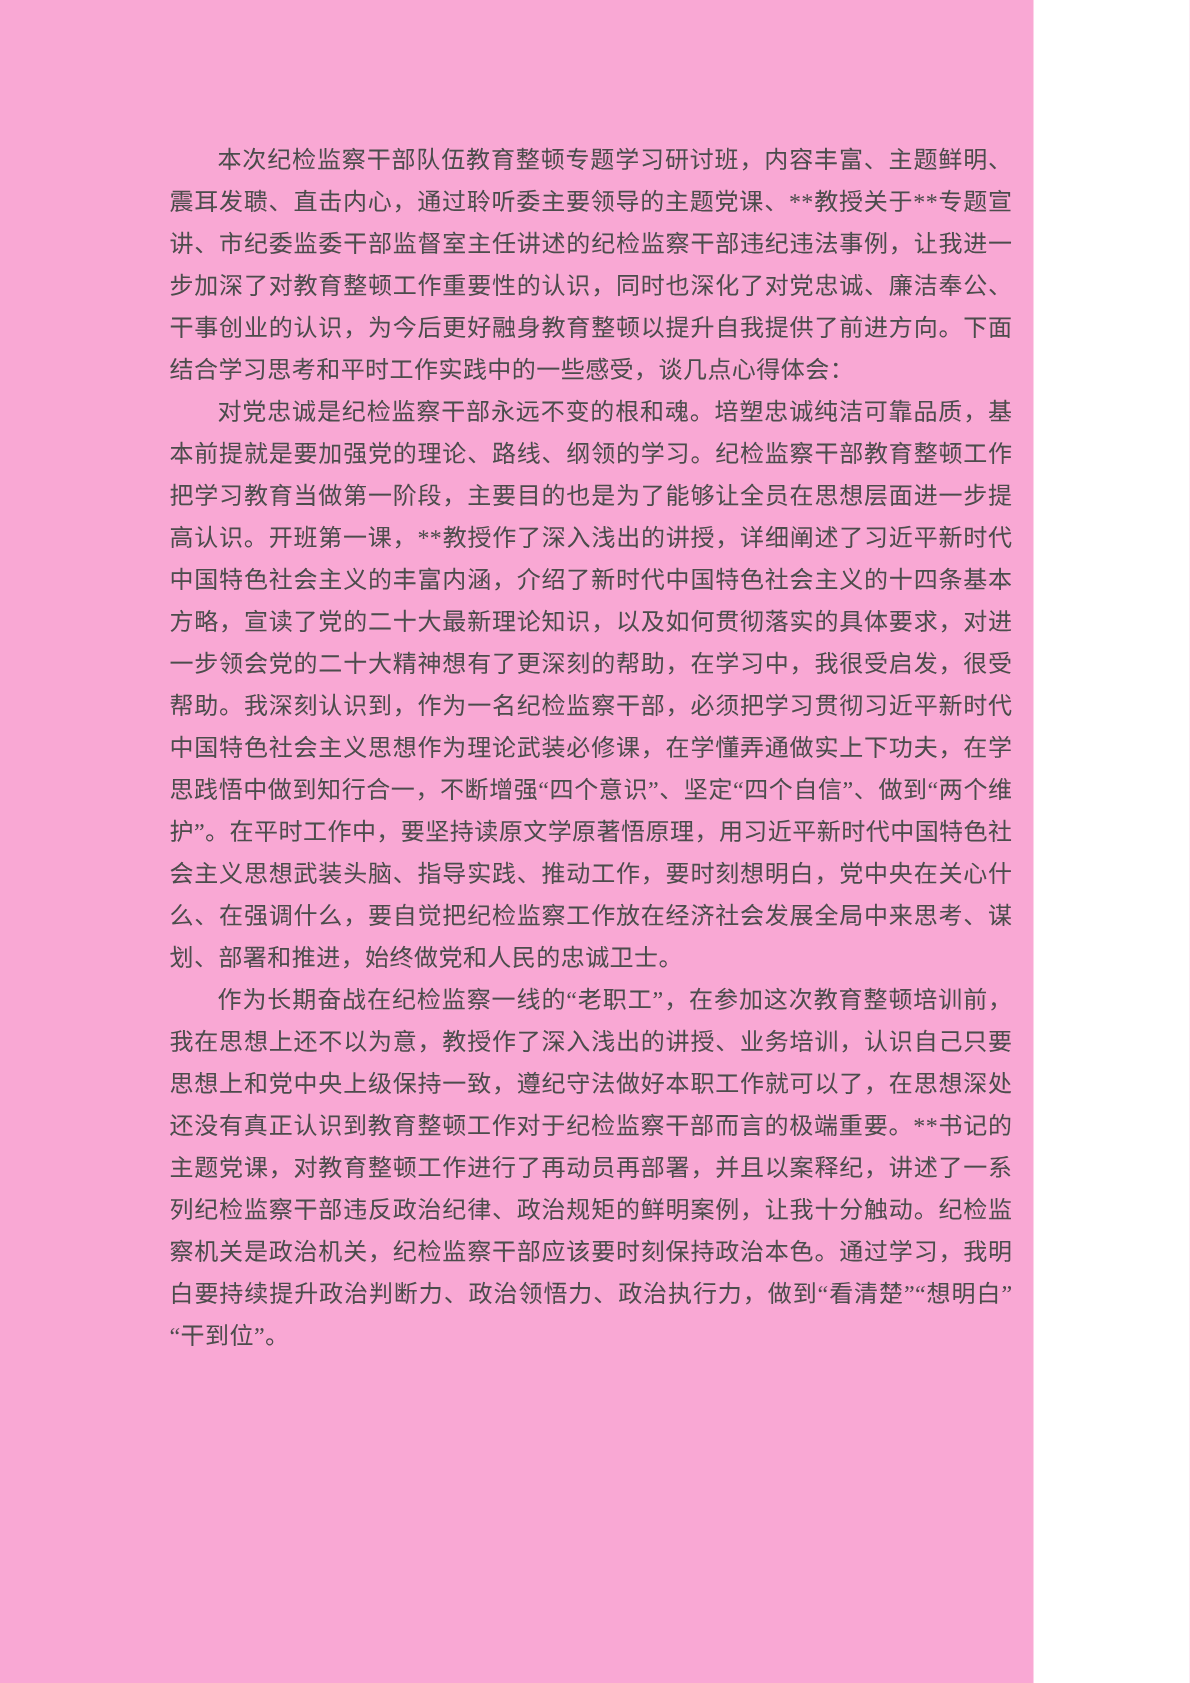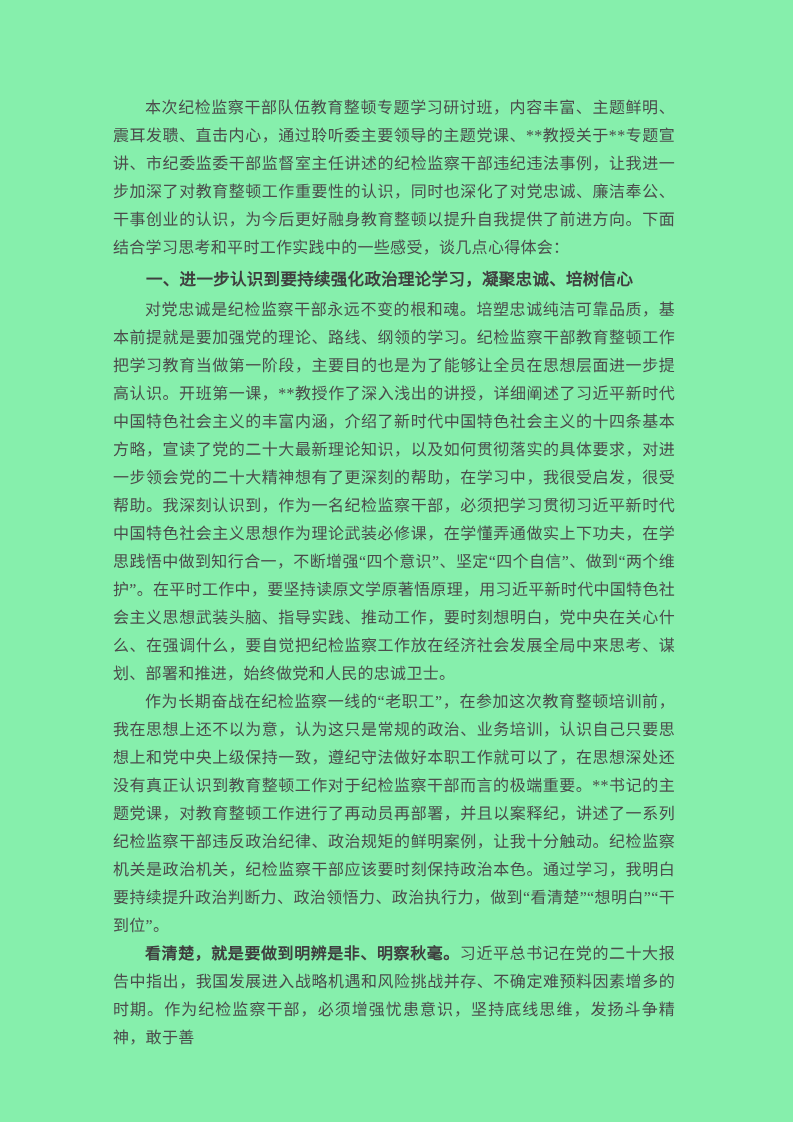--- a/index.html
+++ b/index.html
@@ -2,23 +2,23 @@
 <html lang="zh-CN"><head>
 <meta charset="utf-8">
 <style>
   html, body {
     margin: 0;
     padding: 0;
     background: #ffffff;
   }
   .page {
     position: relative;
-    width: 793px;
+    width: 689px;
     height: 1122px;
-    background: #86efac;
+    background: #f9a8d4;
     overflow: hidden;
     font-family: "Liberation Serif", "DejaVu Serif", serif;
   }
   .content {
     position: absolute;
     left: 113px;
     top: 94px;
     width: 562px;
     font-size: 16px;
     line-height: 28px;
@@ -45,23 +45,21 @@
   }
 </style>
 </head>
 <body>
 
 <div class="page">
   <div class="content">
 
     <p class="para">本次纪检监察干部队伍教育整顿专题学习研讨班，内容丰富、主题鲜明、震耳发聩、直击内心，通过聆听委主要领导的主题党课、**教授关于**专题宣讲、市纪委监委干部监督室主任讲述的纪检监察干部违纪违法事例，让我进一步加深了对教育整顿工作重要性的认识，同时也深化了对党忠诚、廉洁奉公、干事创业的认识，为今后更好融身教育整顿以提升自我提供了前进方向。下面结合学习思考和平时工作实践中的一些感受，谈几点心得体会：</p>
 
-    <p class="heading">一、进一步认识到要持续强化政治理论学习，凝聚忠诚、培树信心</p>
 
     <p class="para">对党忠诚是纪检监察干部永远不变的根和魂。培塑忠诚纯洁可靠品质，基本前提就是要加强党的理论、路线、纲领的学习。纪检监察干部教育整顿工作把学习教育当做第一阶段，主要目的也是为了能够让全员在思想层面进一步提高认识。开班第一课，**教授作了深入浅出的讲授，详细阐述了习近平新时代中国特色社会主义的丰富内涵，介绍了新时代中国特色社会主义的十四条基本方略，宣读了党的二十大最新理论知识，以及如何贯彻落实的具体要求，对进一步领会党的二十大精神想有了更深刻的帮助，在学习中，我很受启发，很受帮助。我深刻认识到，作为一名纪检监察干部，必须把学习贯彻习近平新时代中国特色社会主义思想作为理论武装必修课，在学懂弄通做实上下功夫，在学思践悟中做到知行合一，不断增强“四个意识”、坚定“四个自信”、做到“两个维护”。在平时工作中，要坚持读原文学原著悟原理，用习近平新时代中国特色社会主义思想武装头脑、指导实践、推动工作，要时刻想明白，党中央在关心什么、在强调什么，要自觉把纪检监察工作放在经济社会发展全局中来思考、谋划、部署和推进，始终做党和人民的忠诚卫士。</p>
 
 
-    <p class="para">作为长期奋战在纪检监察一线的“老职工”，在参加这次教育整顿培训前，我在思想上还不以为意，认为这只是常规的政治、业务培训，认识自己只要思想上和党中央上级保持一致，遵纪守法做好本职工作就可以了，在思想深处还没有真正认识到教育整顿工作对于纪检监察干部而言的极端重要。**书记的主题党课，对教育整顿工作进行了再动员再部署，并且以案释纪，讲述了一系列纪检监察干部违反政治纪律、政治规矩的鲜明案例，让我十分触动。纪检监察机关是政治机关，纪检监察干部应该要时刻保持政治本色。通过学习，我明白要持续提升政治判断力、政治领悟力、政治执行力，做到“看清楚”“想明白”“干到位”。</p>
+    <p class="para">作为长期奋战在纪检监察一线的“老职工”，在参加这次教育整顿培训前，我在思想上还不以为意，教授作了深入浅出的讲授、业务培训，认识自己只要思想上和党中央上级保持一致，遵纪守法做好本职工作就可以了，在思想深处还没有真正认识到教育整顿工作对于纪检监察干部而言的极端重要。**书记的主题党课，对教育整顿工作进行了再动员再部署，并且以案释纪，讲述了一系列纪检监察干部违反政治纪律、政治规矩的鲜明案例，让我十分触动。纪检监察机关是政治机关，纪检监察干部应该要时刻保持政治本色。通过学习，我明白要持续提升政治判断力、政治领悟力、政治执行力，做到“看清楚”“想明白”“干到位”。</p>
 
-    <p class="para"><span class="lead-bold">看清楚，就是要做到明辨是非、明察秋毫。</span><span>习近平总书记在党的二十大报告中指出，我国发展进入战略机遇和风险挑战并存、不确定难预料因素增多的时期。作为纪检监察干部，必须增强忧患意识，坚持底线思维，发扬斗争精神，敢于善</span></p>
 
   </div>
 </div>
 
 </body></html>

